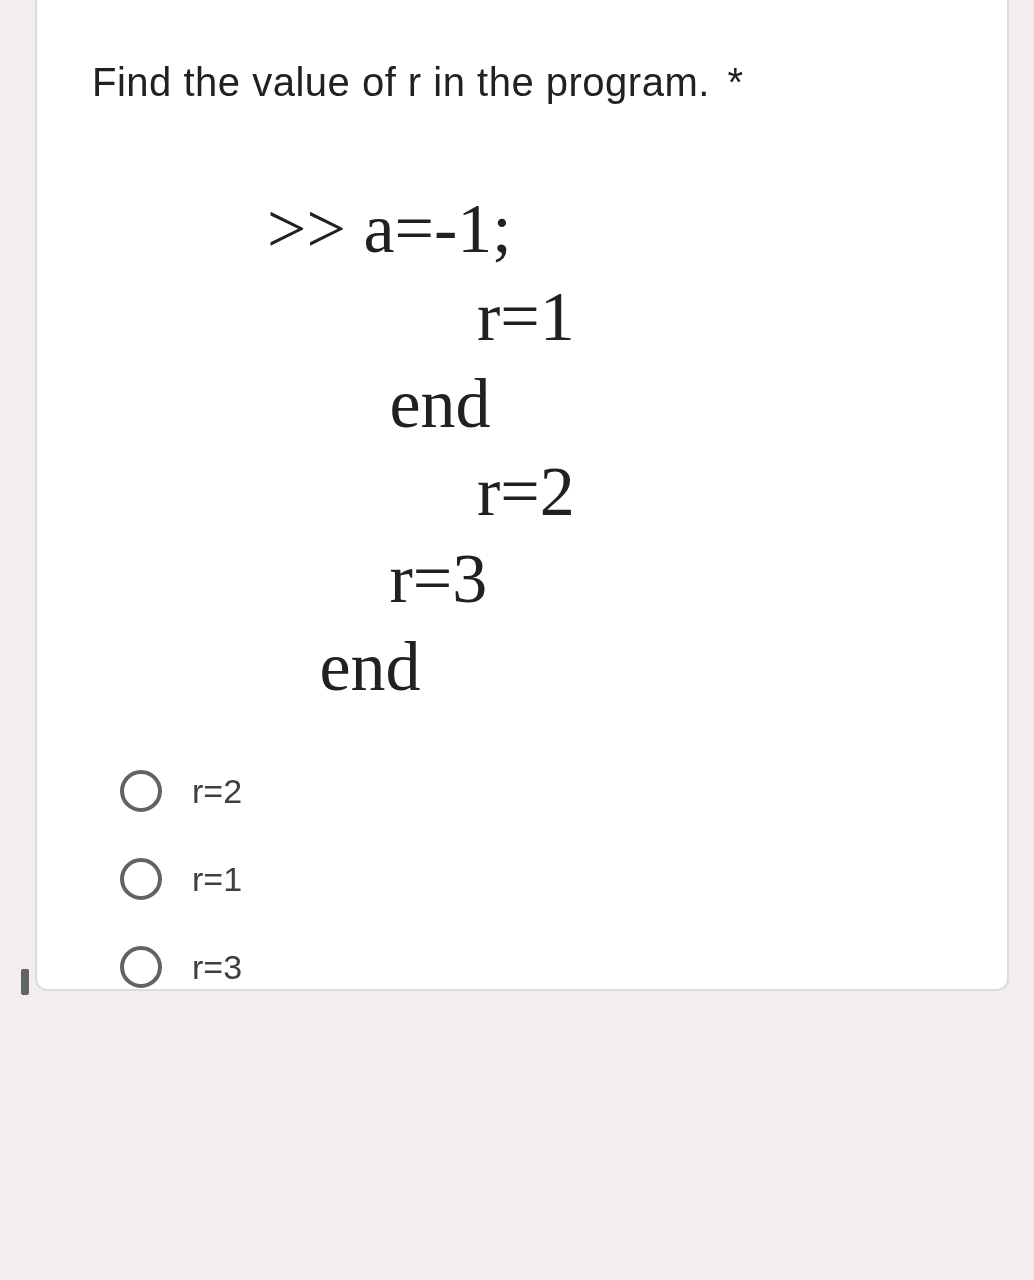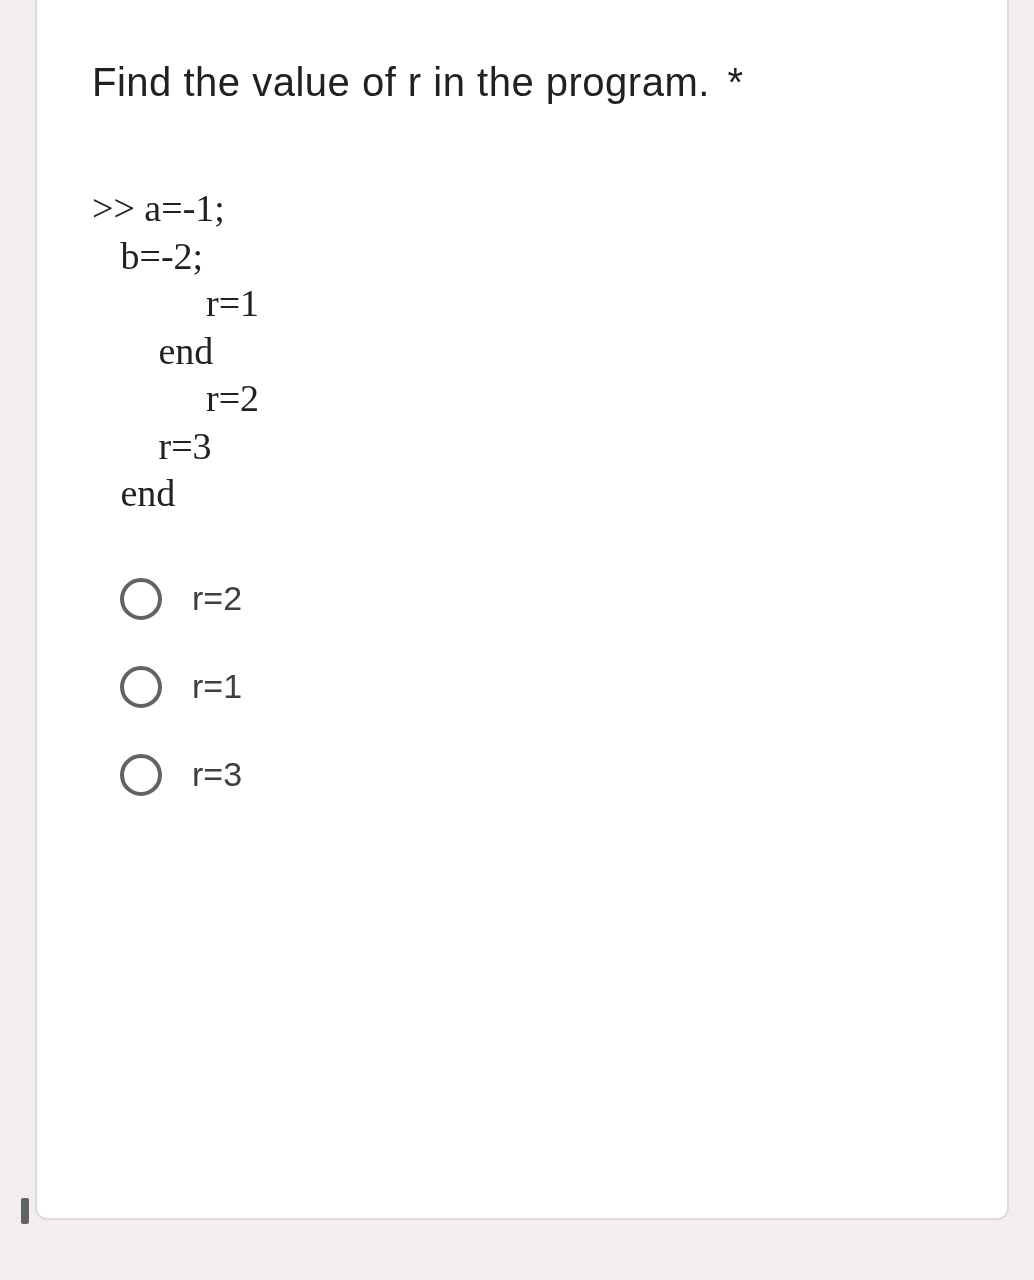--- a/index.html
+++ b/index.html
@@ -12,34 +12,35 @@
     color: #202124;
   }
   .card {
     position: relative;
     box-sizing: border-box;
     margin: 0 25px 0 35px;
     background: #fff;
     border: 2px solid #dadce0;
     border-top: none;
     border-radius: 0 0 12px 12px;
-    height: 1220px;
+    height: 991px;
     padding: 60px 51px 20px 55px;
   }
   .question-line {
     font-size: 40px;
     letter-spacing: 0.5px;
   }
   .question-line .req {
     margin-left: 6px;
   }
   .code-block {
     margin-top: 80px;
+    margin-left: 175px;
     font-family: "Times New Roman", Times, serif;
-    font-size: 38px;
+    font-size: 70px;
     line-height: 1.25;
   }
   .code-block .row { white-space: pre; }
   .options {
     margin-top: 60px;
     margin-left: 28px;
   }
   .option {
     display: flex;
     align-items: center;
@@ -73,21 +74,20 @@
 
 <div class="card">
 
   <div class="question-line">
     <span>Find the value of r in the program.</span>
     <span class="req">*</span>
   </div>
 
   <div class="code-block">
     <div class="row">&gt;&gt; a=-1;</div>
-    <div class="row">   b=-2;</div>
     <div class="row">            r=1</div>
     <div class="row">       end</div>
     <div class="row">            r=2</div>
     <div class="row">       r=3</div>
     <div class="row">   end</div>
   </div>
 
   <div class="options">
     <div class="option">
       <span class="radio"></span>

